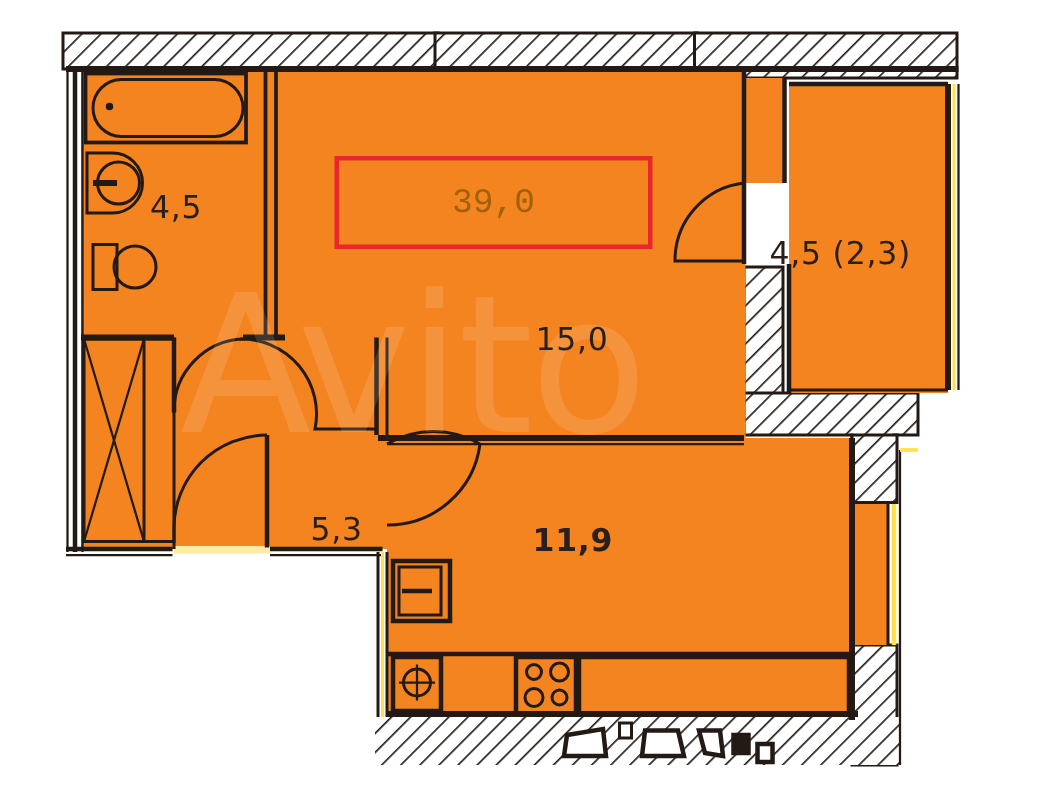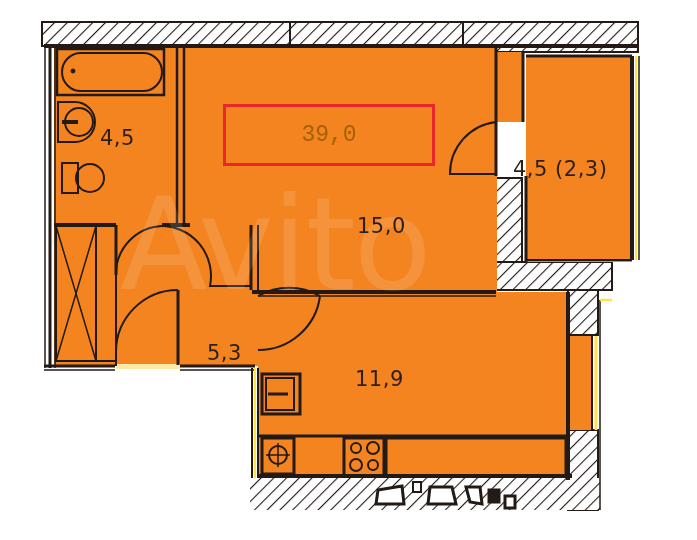--- a/index.html
+++ b/index.html
@@ -137,13 +137,13 @@
 <div class="watermark">Avito</div>
 
 <div class="badge">
   <div class="badge-area">39,0</div>
 </div>
 
 <div class="lbl" style="left:100px; top:126px;">4,5</div>
 <div class="lbl" style="left:357px; top:214px;">15,0</div>
 <div class="lbl" style="left:513px; top:157px;">4,5 (2,3)</div>
 <div class="lbl" style="left:207px; top:313px;margin-top:28px;">5,3</div>
-<div class="lbl" style="left:355px; top:367px;">11,9</div>
+<div class="lbl" style="left:355px; top:348px;font-weight:bold;">11,9</div>
 
 </body></html>

